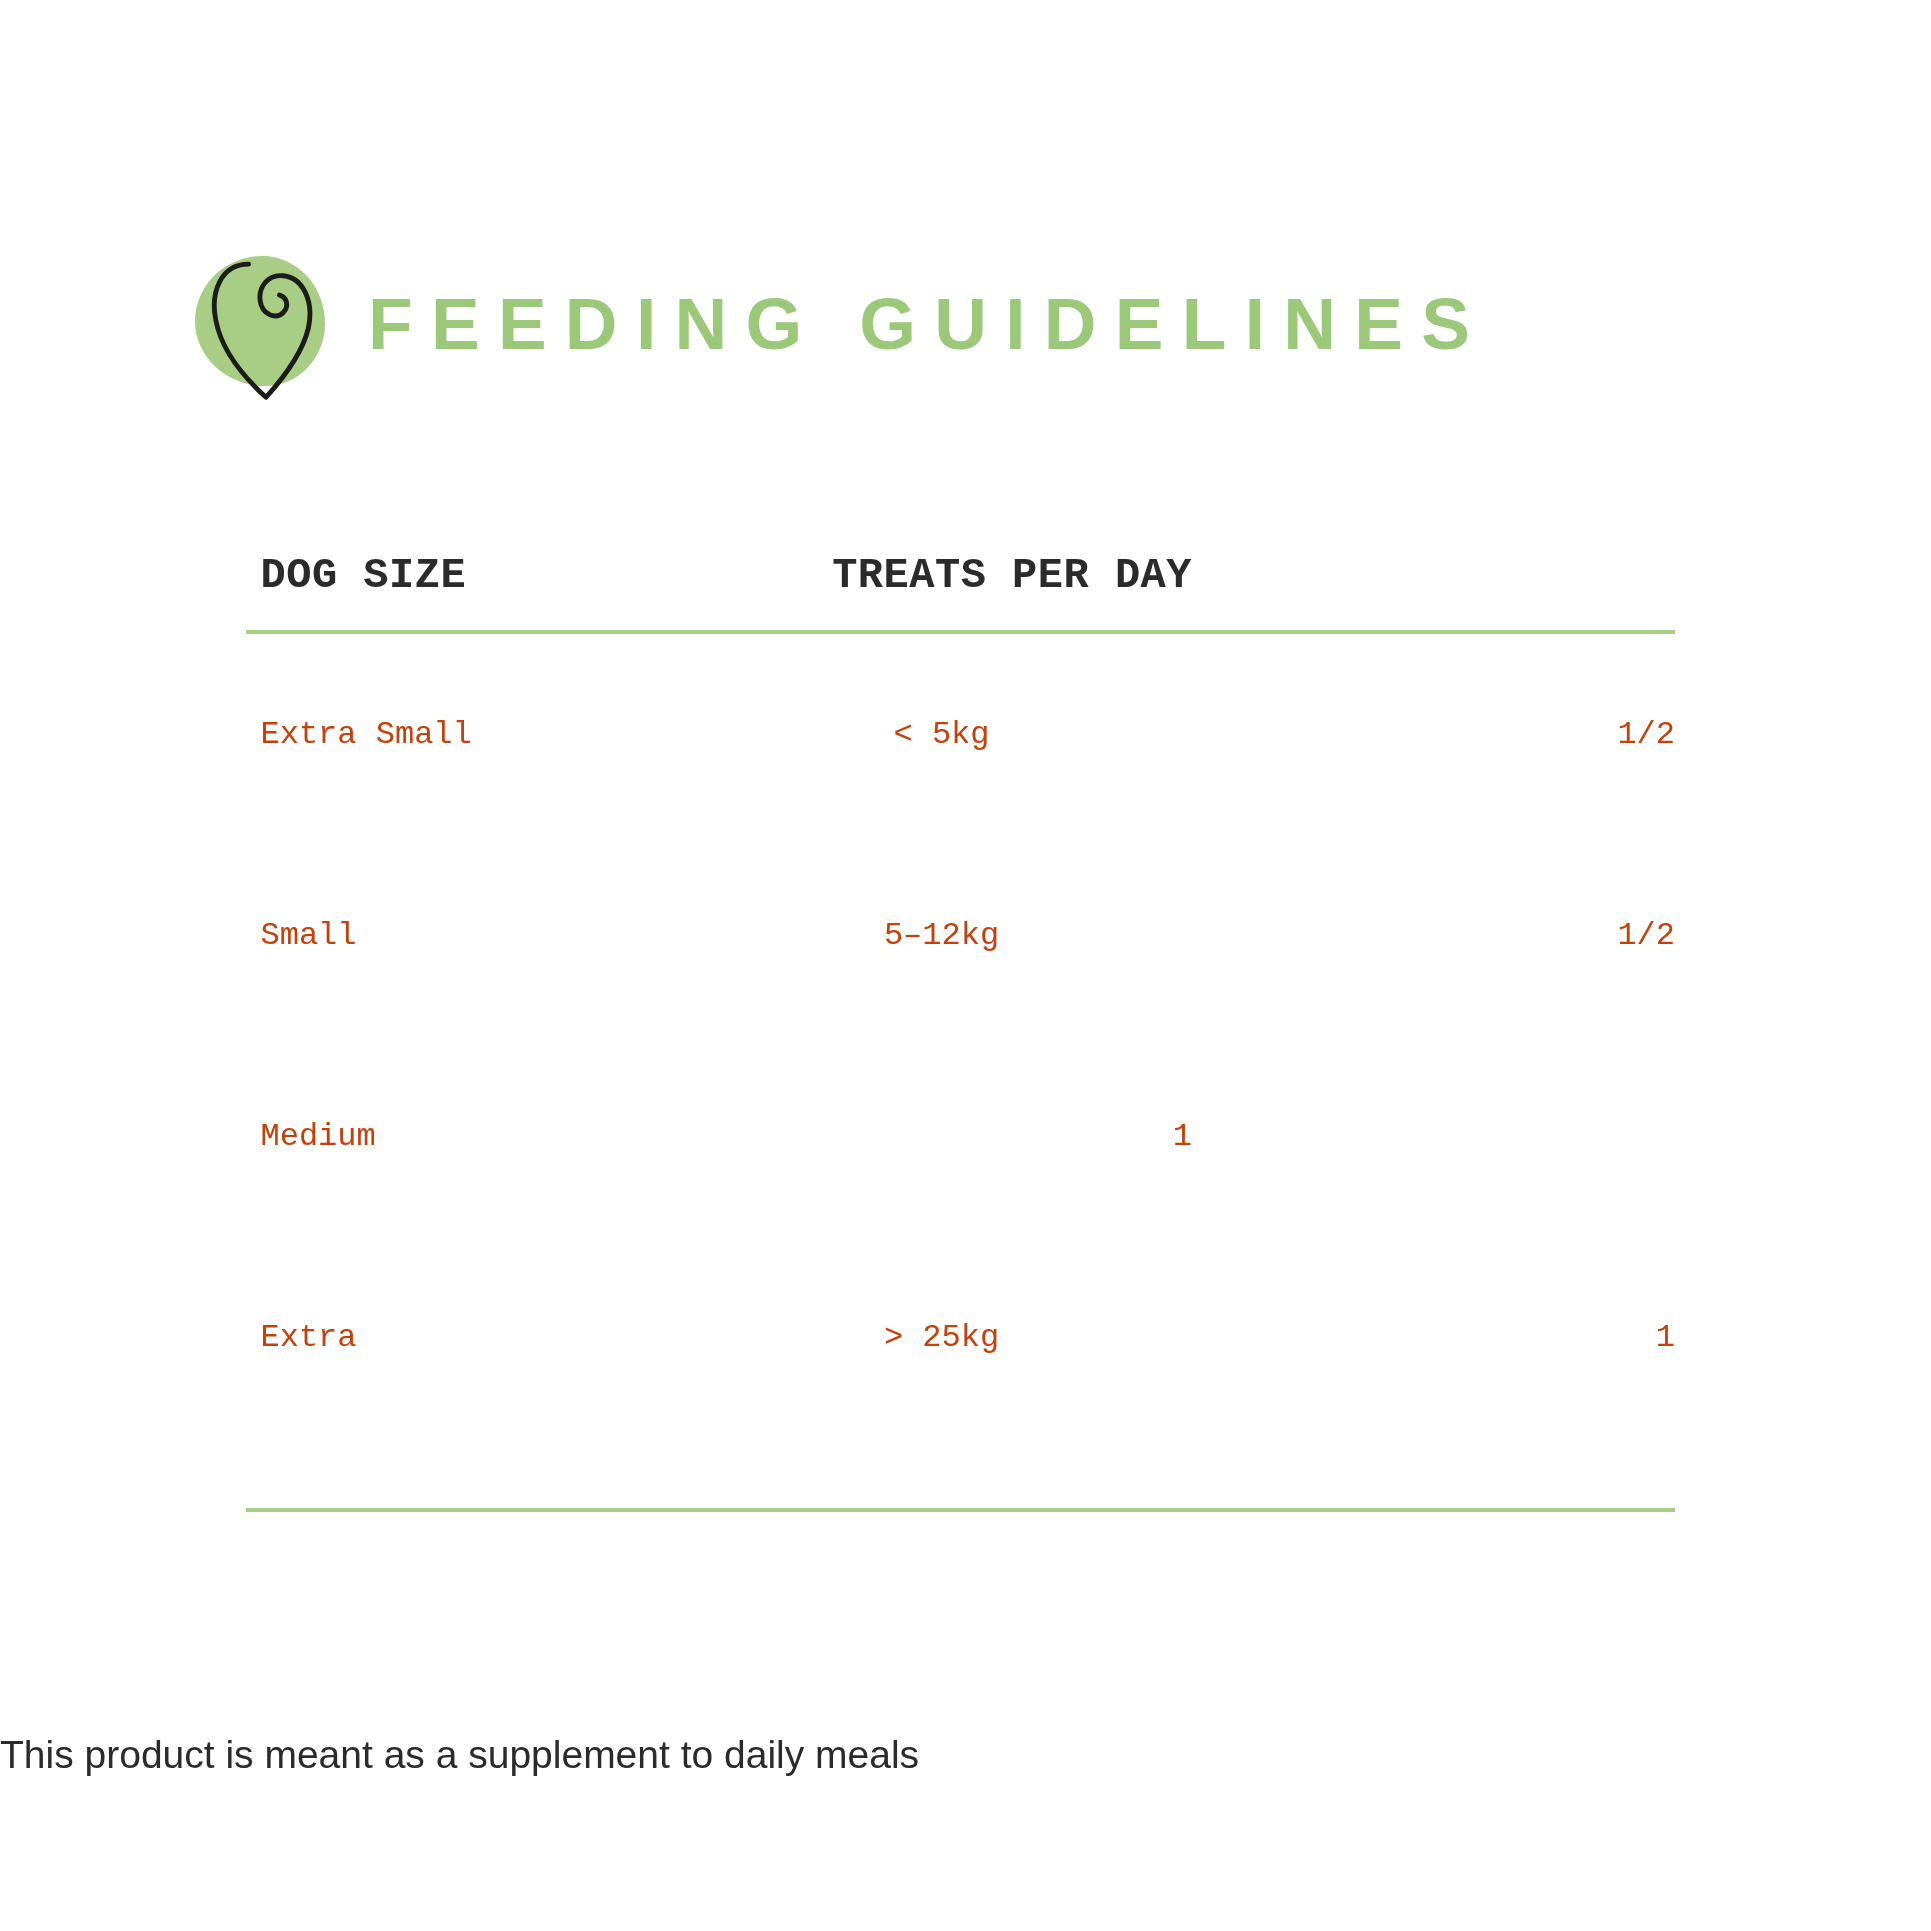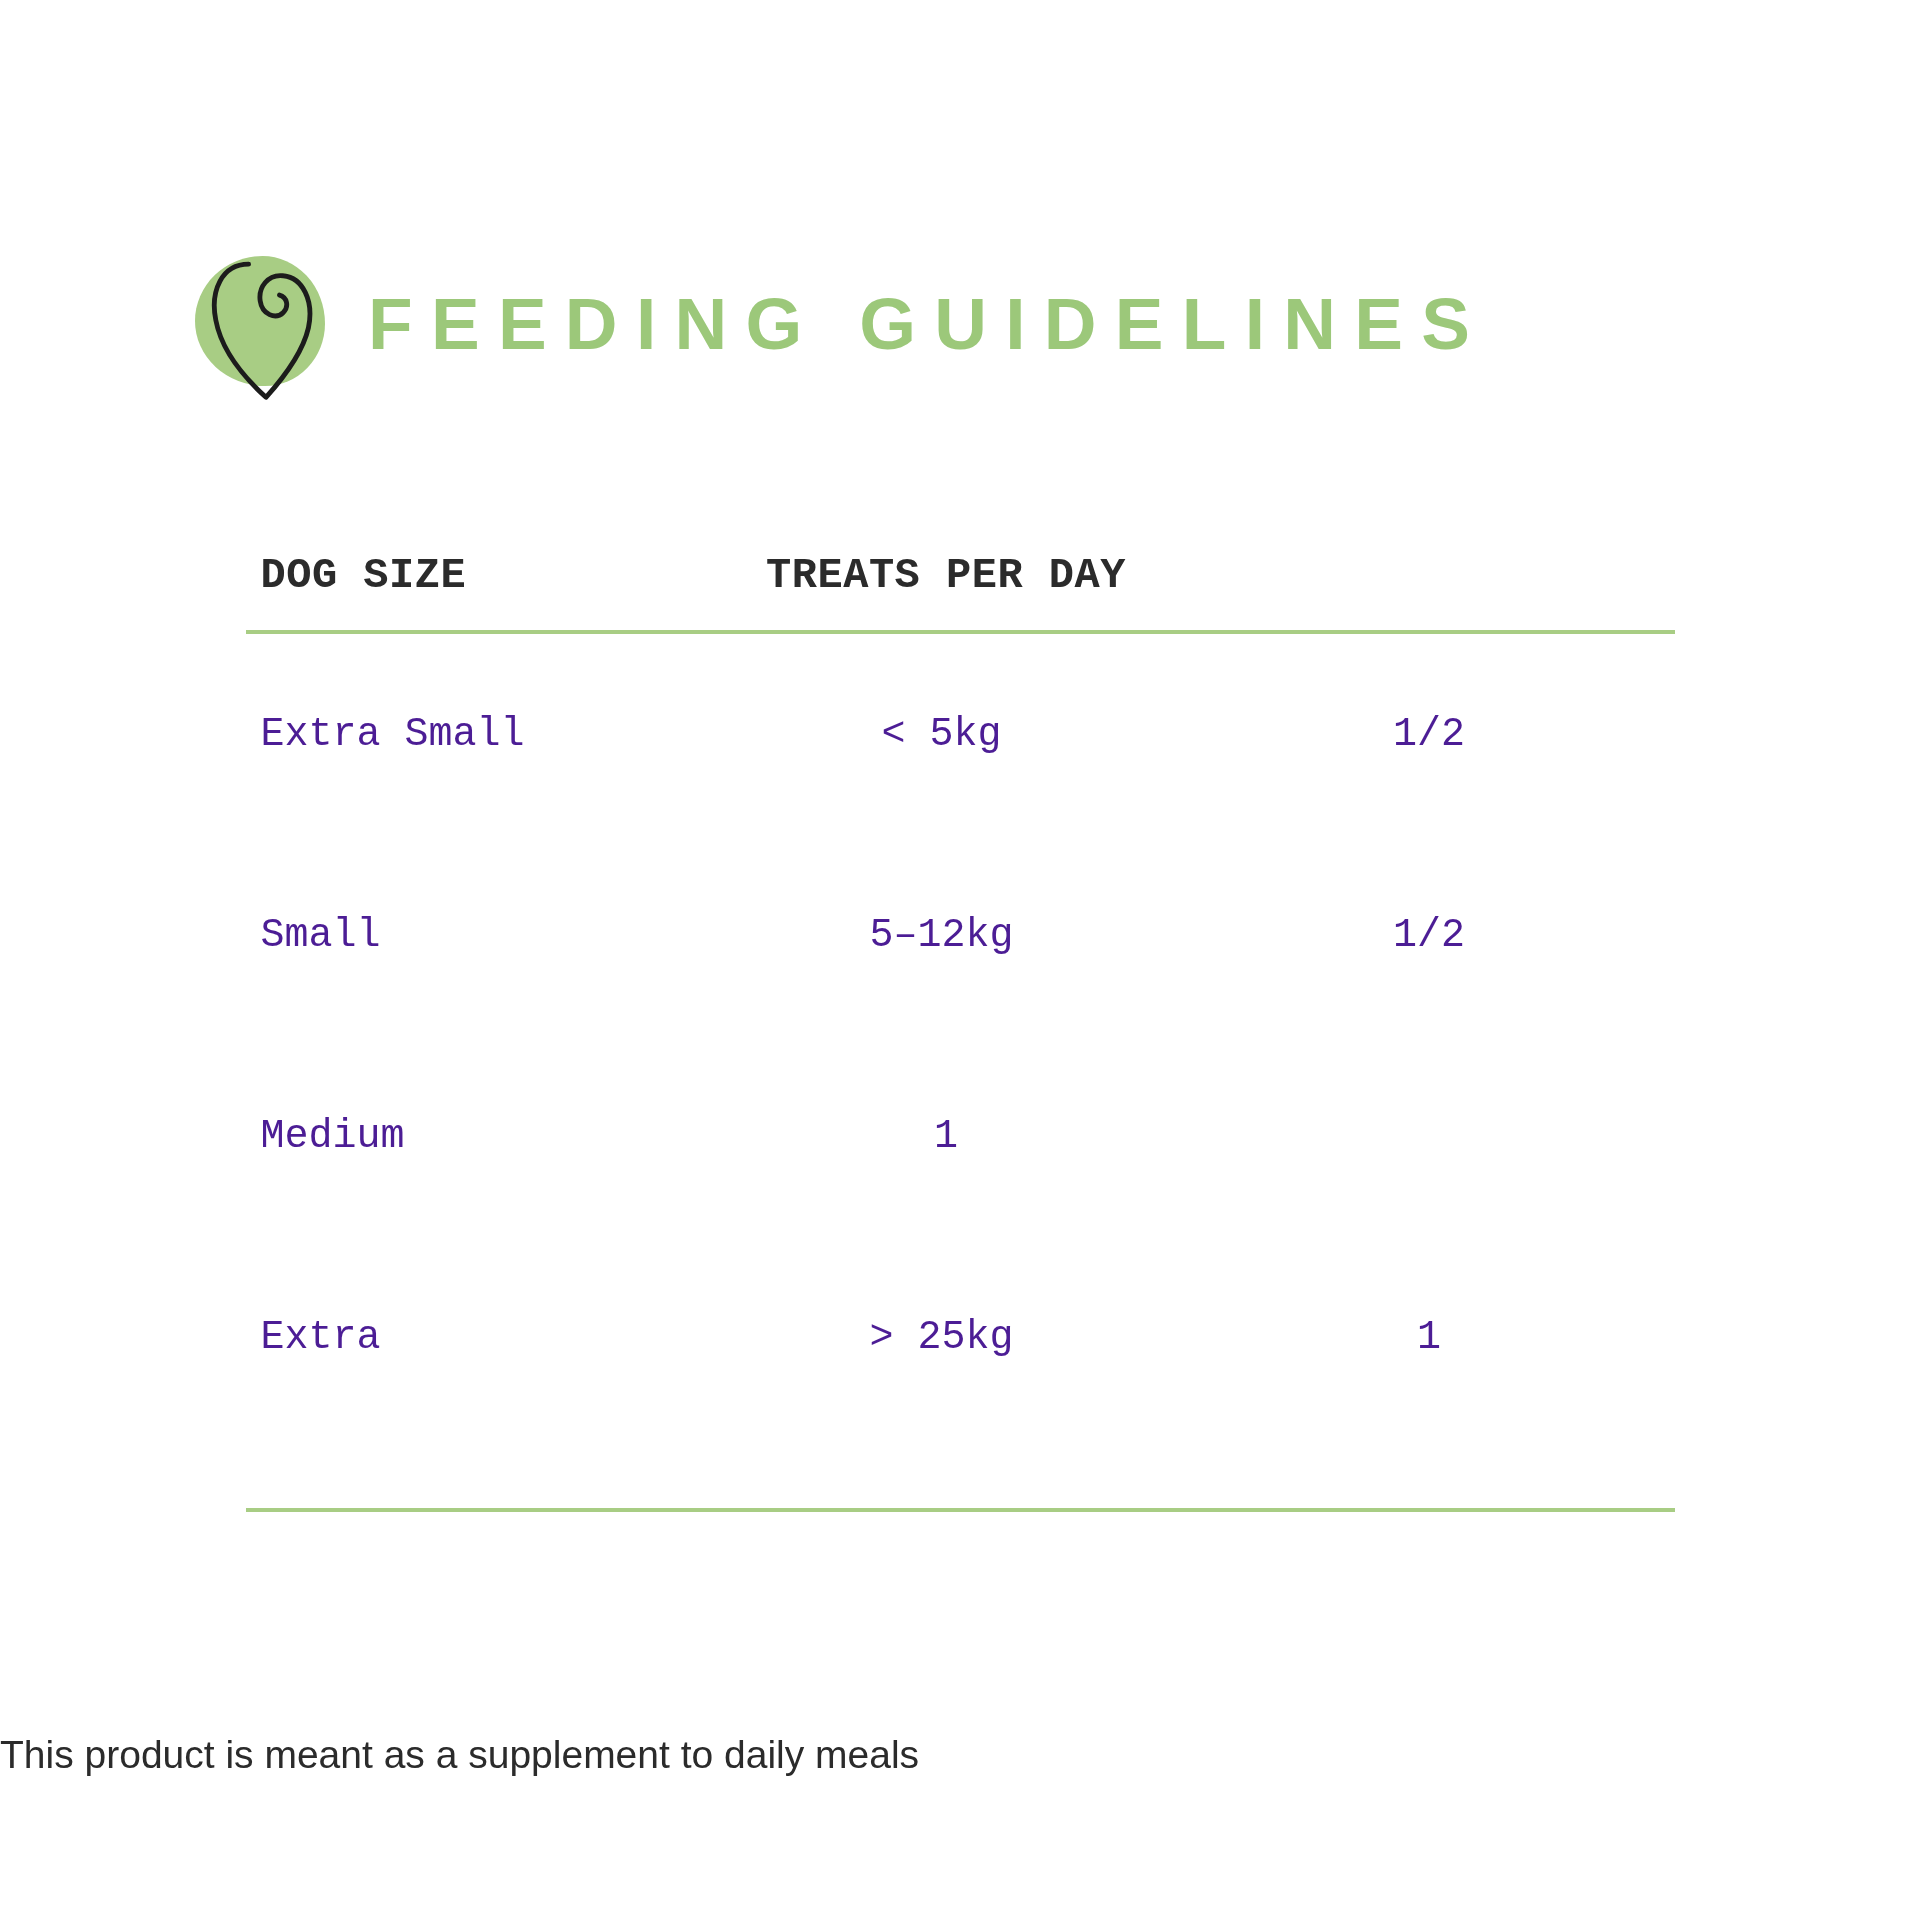--- a/index.html
+++ b/index.html
@@ -71,21 +71,21 @@
     top: 541px;
     width: 1429px;
   }
   .row {
     display: flex;
     align-items: center;
     font-family: Liberation Mono, monospace;
   }
   .col-size   { width: 454px; text-align: left; padding-left: 14.5px; box-sizing: border-box;}
   .col-weight { width: 483px; text-align: center; }
-  .col-treats { width: 492px; text-align: center; }
+  .col-treats { width: 492px; text-align: right; }
 
   .head-row {
     height: 70px;
   }
   .head-cell {
     font-size: 42px;
     font-weight: 700;
     letter-spacing: 0.5px;
     color: #2b2b2b;
   }
@@ -98,23 +98,23 @@
   .rule-bottom {
     height: 3.9px;
     background: #a8cd84;
     width: 100%;
     margin-top: 70px;
   }
   .body-row {
     height: 201px;
   }
   .body-cell {
-    font-size: 40px;
+    font-size: 32px;
     font-weight: 400;
-    color: #4c1d95;
+    color: #c2410c;
   }
 
   .footnote {
     position: absolute;
     left: 0;
     top: 1733px;
     width: 1931px;
     font-size: 39px;
     color: #2b2b2b;
   }

